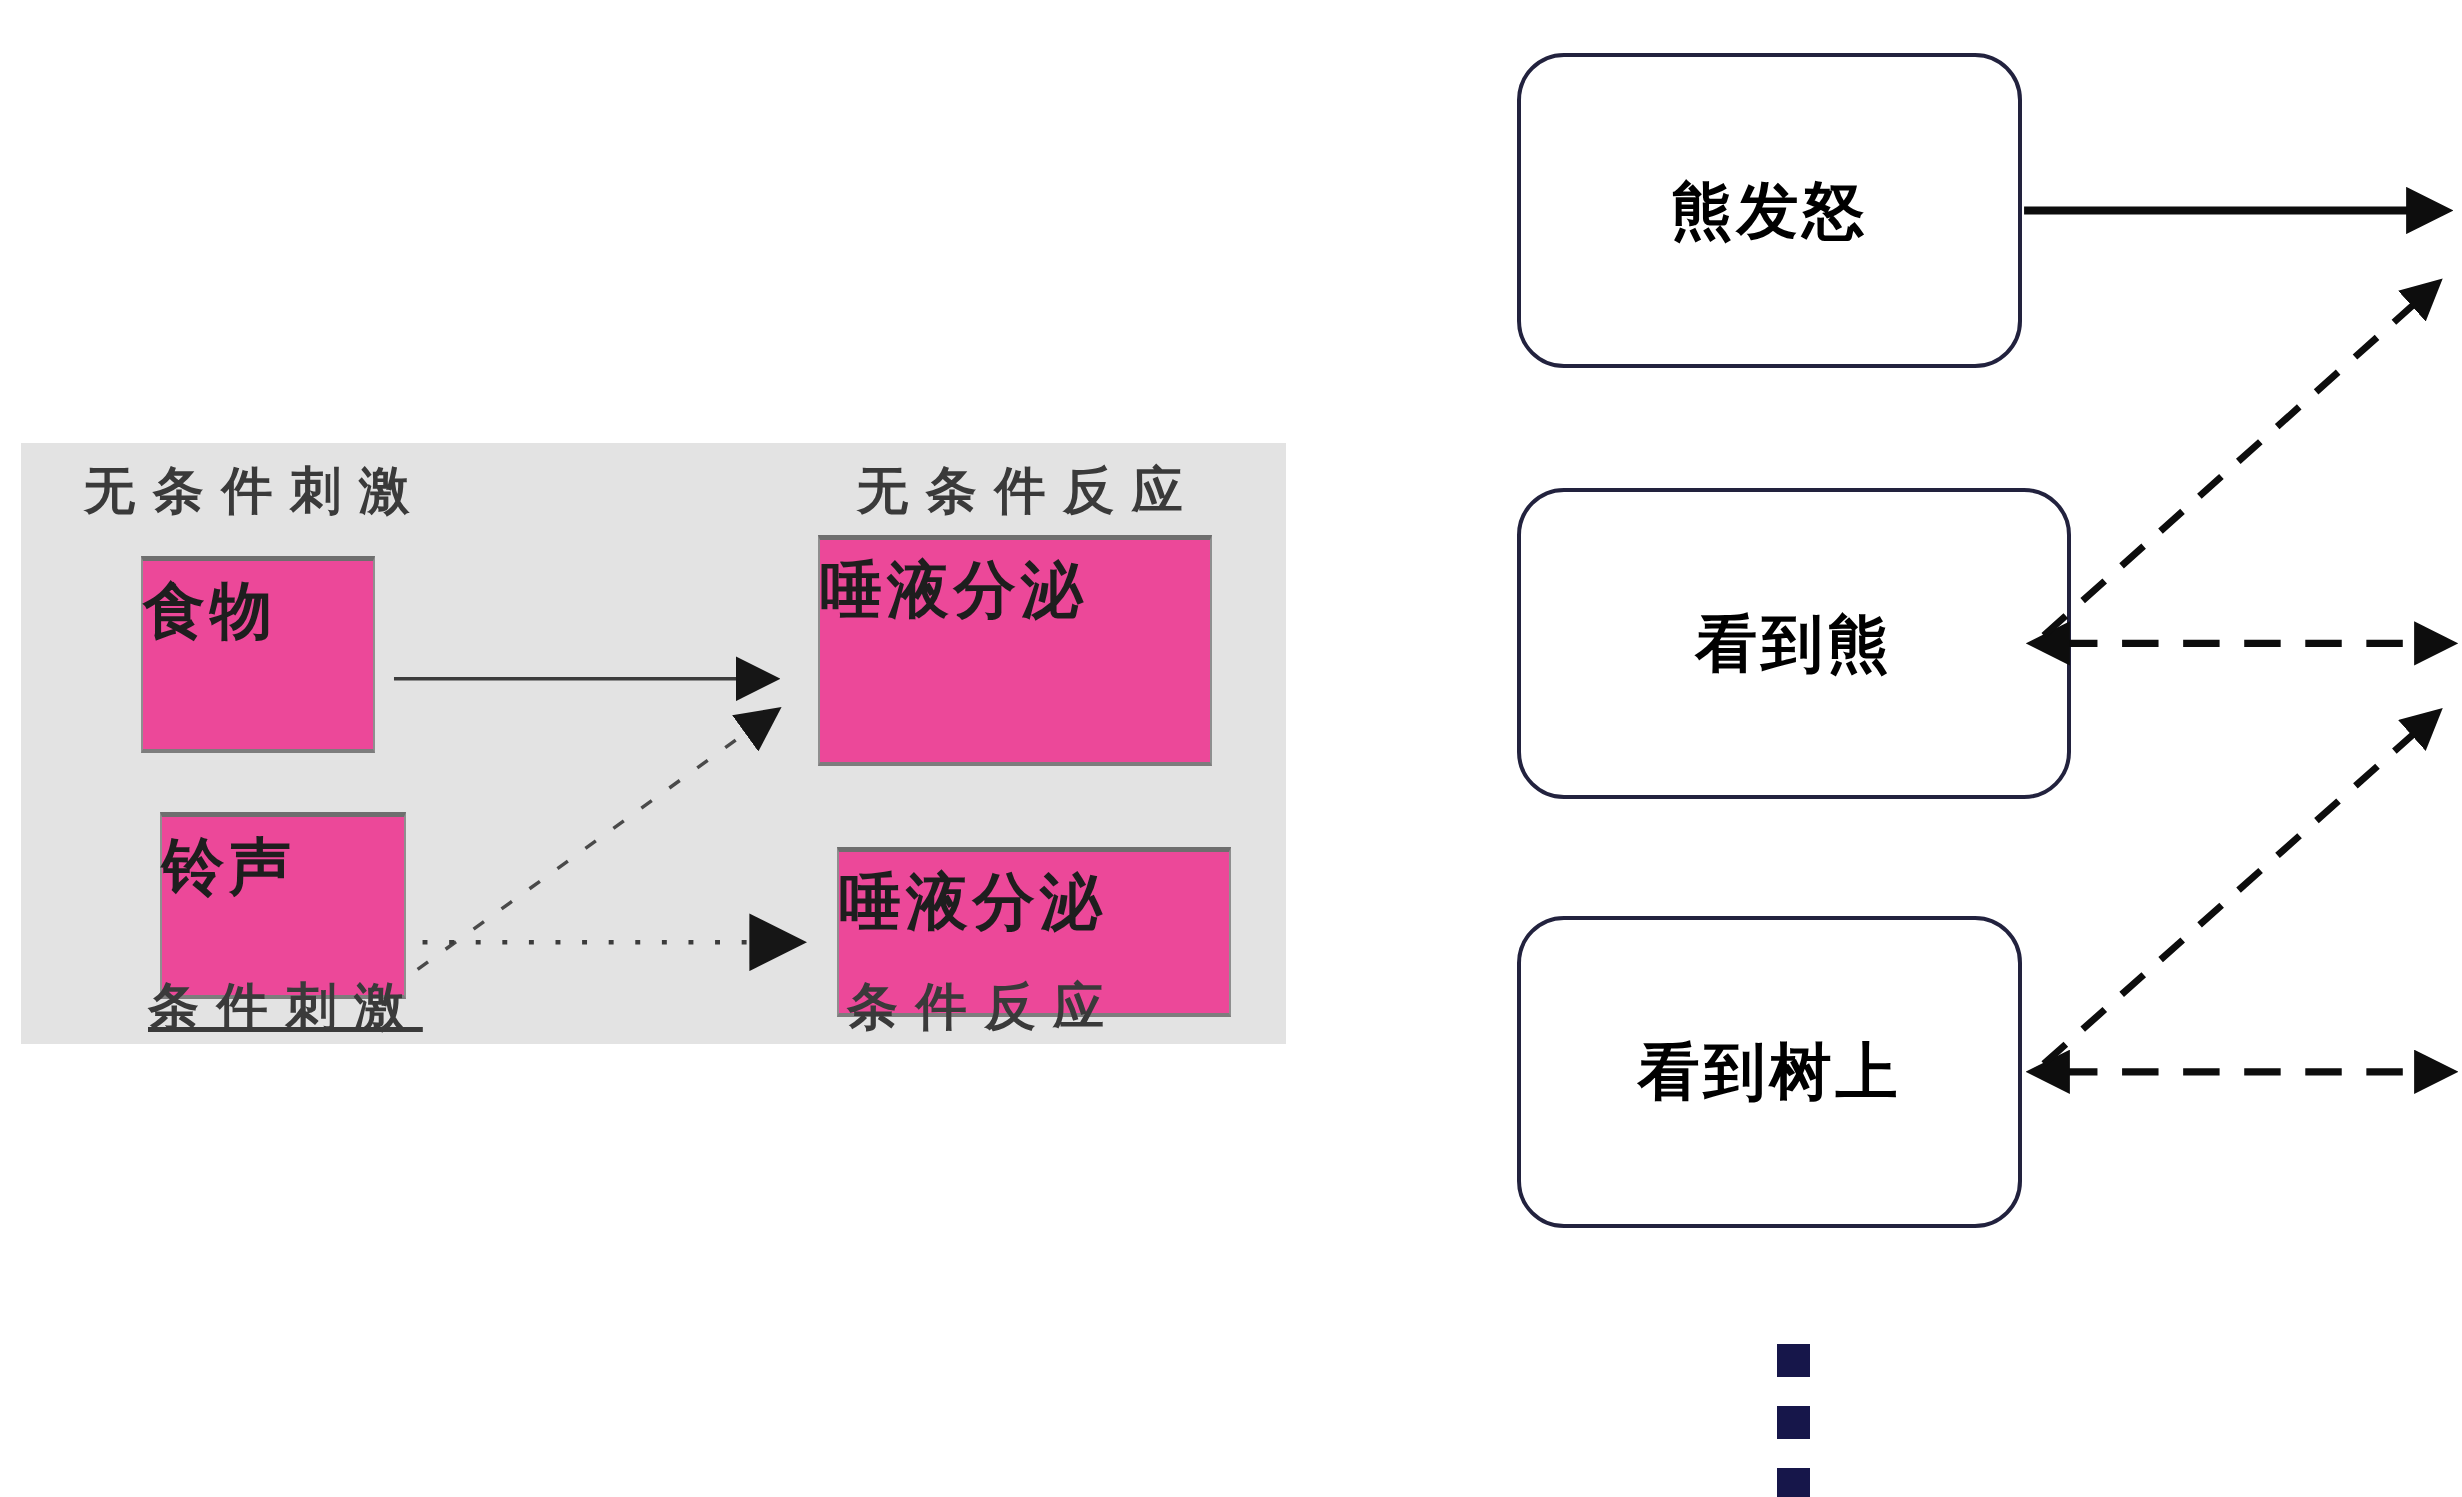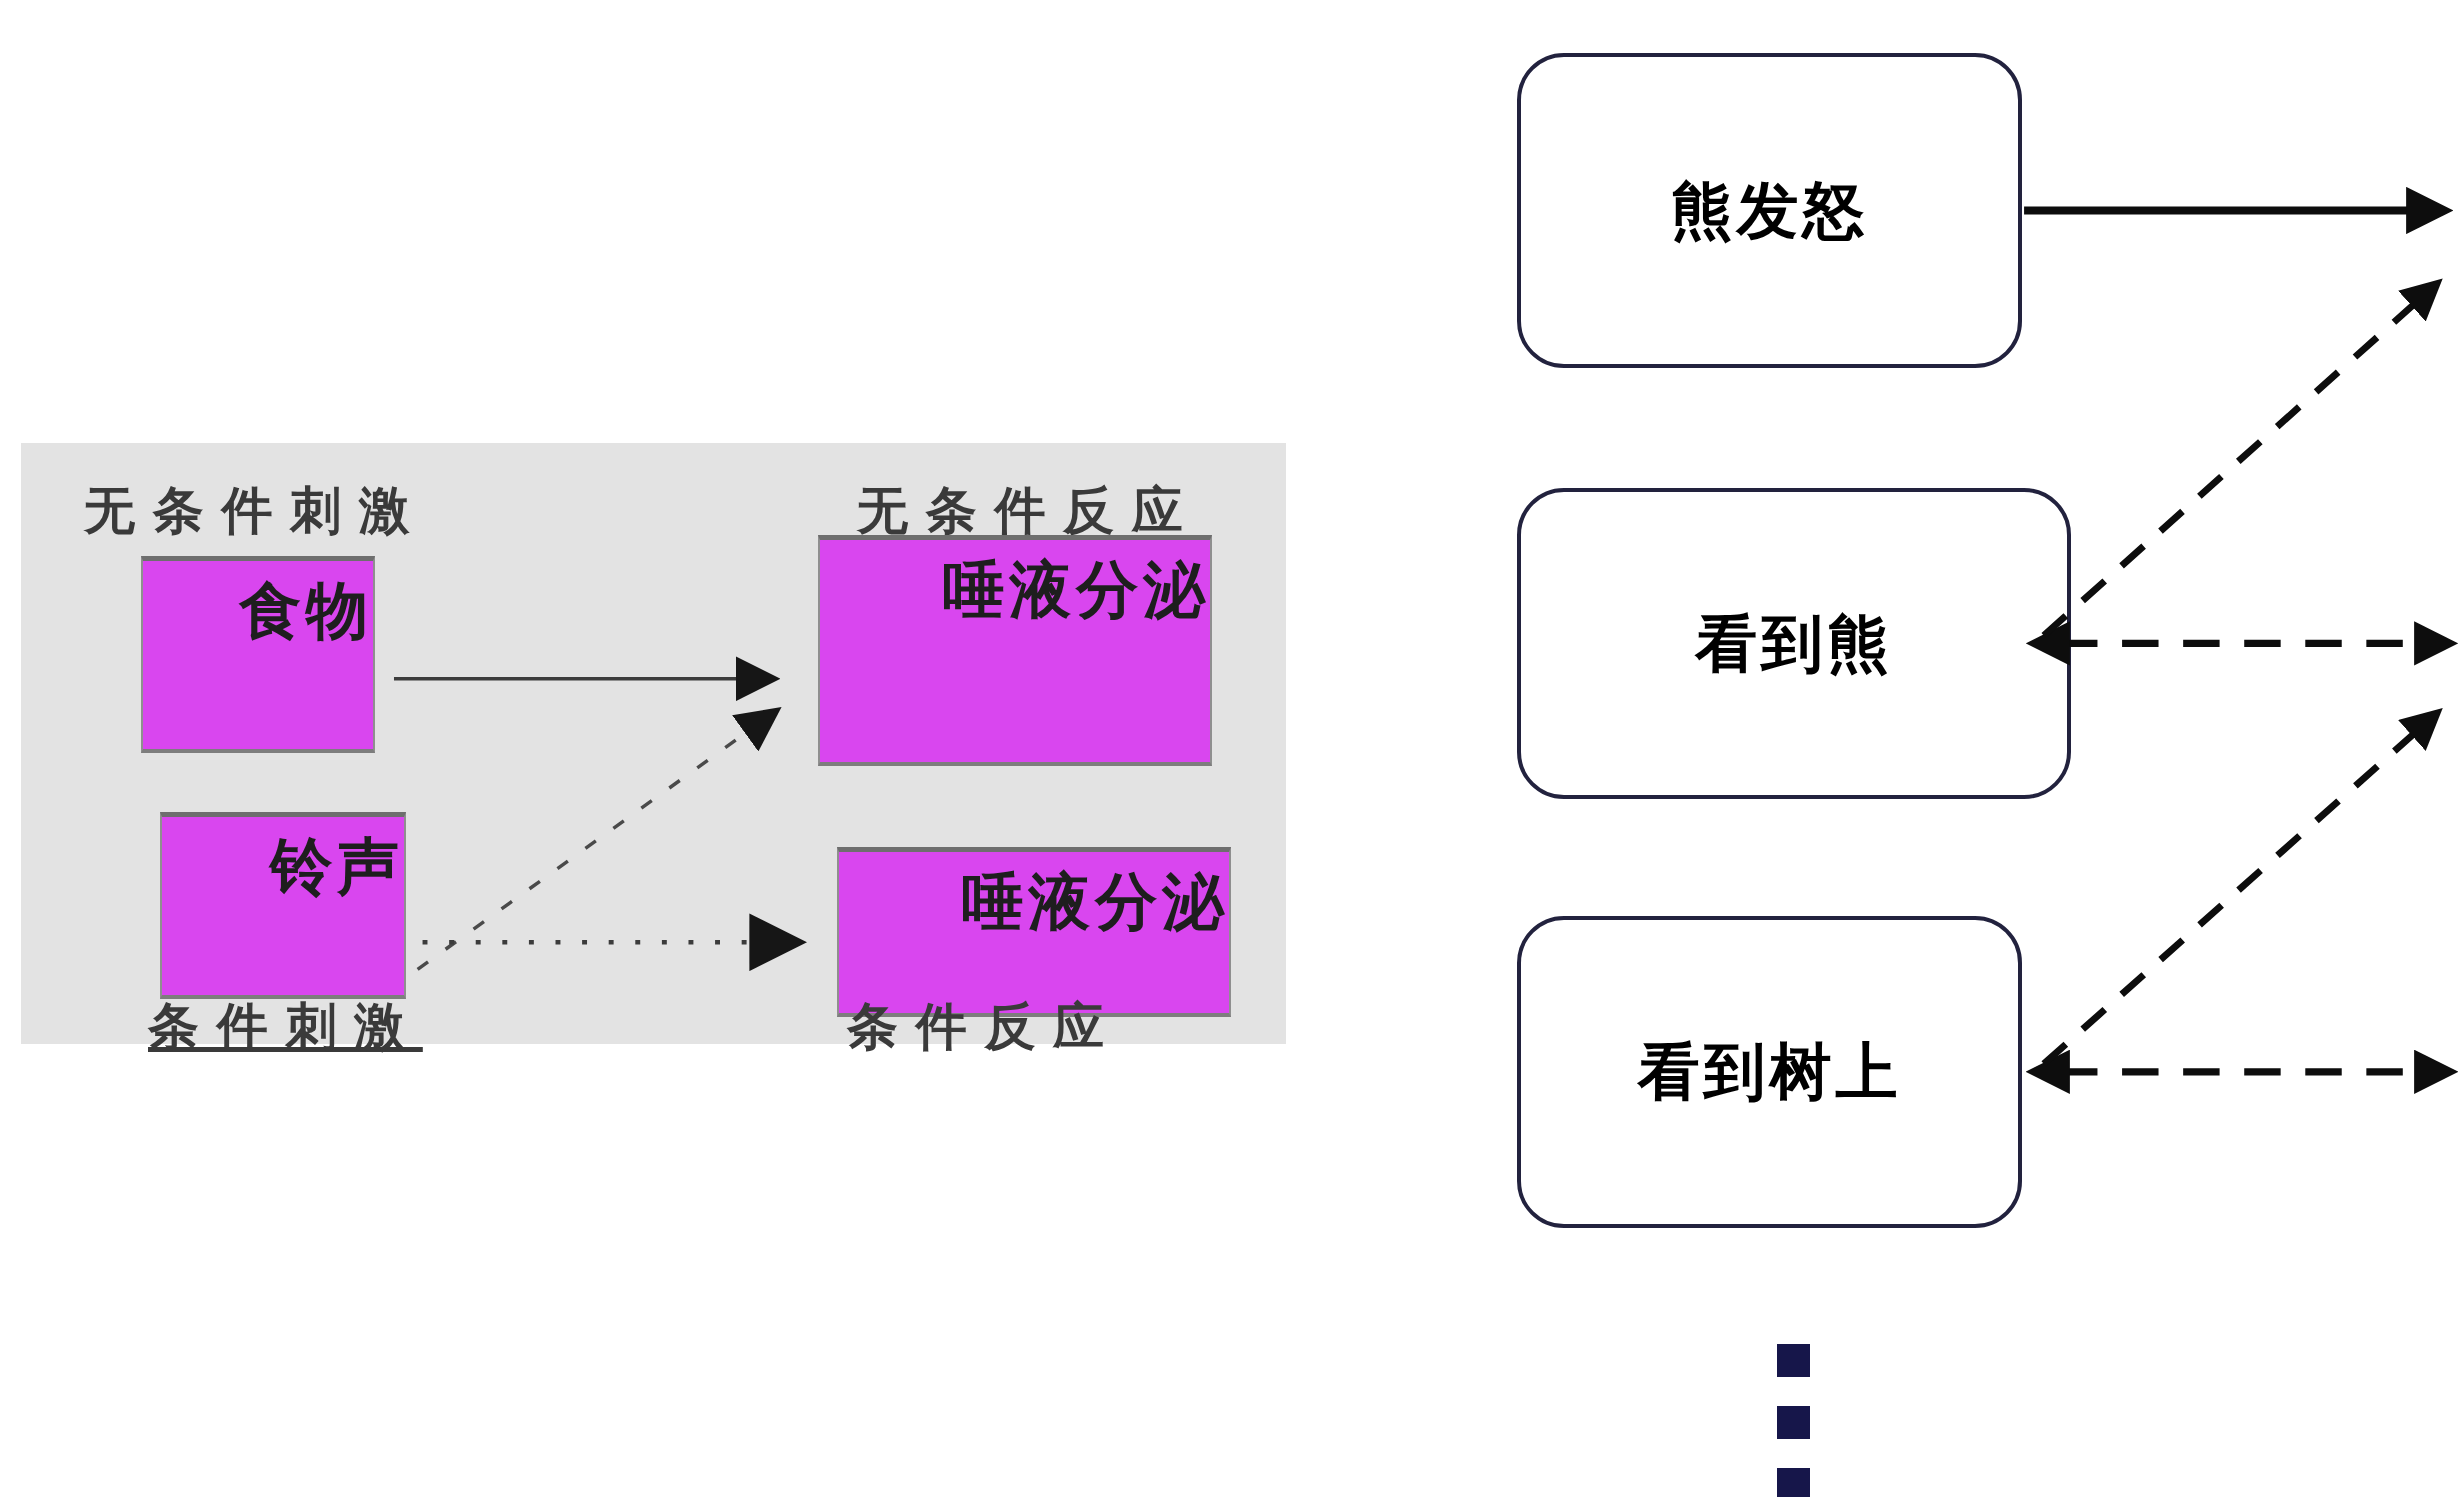--- a/index.html
+++ b/index.html
@@ -3,22 +3,22 @@
 <meta charset="utf-8">
 <style>
   html,body{margin:0;padding:0;}
   body{
     width:3306px;height:1498px;position:relative;background:#ffffff;
     font-family:"Liberation Sans", sans-serif;overflow:hidden;
   }
   
   .panel{position:absolute;left:21px;top:443px;width:1265px;height:601px;background:#e3e3e3;}
   .plabel{position:absolute;font-size:51px;font-weight:600;color:#3a3a3a;
-          letter-spacing:17.7px;white-space:nowrap;margin-top:20px;}
-  .pbox{position:absolute;background:#d946ef;box-sizing:border-box;text-align:right;
+          letter-spacing:17.7px;white-space:nowrap;}
+  .pbox{position:absolute;background:#ec4899;box-sizing:border-box;text-align:left;
         border-left:2px solid #8f8f8f;border-right:2px solid #8f8f8f;
         border-top:5.9px solid #6e6e6e;border-bottom:4.9px solid #7d7d7d;}
   .pbox .txt{display:block;margin-top:7.9px;font-size:62px;font-weight:600;
              color:#1e1e1e;letter-spacing:4.9px;white-space:nowrap;}
   .pb-food   {left:120px; top:113px; width:234px; height:197px;}
   .pb-sal1   {left:797px;top:92px; width:394px; height:231px;}
   .pb-bell   {left:139px; top:369px; width:246px; height:187px;}
   .pb-sal2   {left:816px;top:404px; width:394px; height:170px;}
   .pl-ucs{left:63px; top:14.3px;}
   .pl-ucr{left:836px;top:14.3px;}

